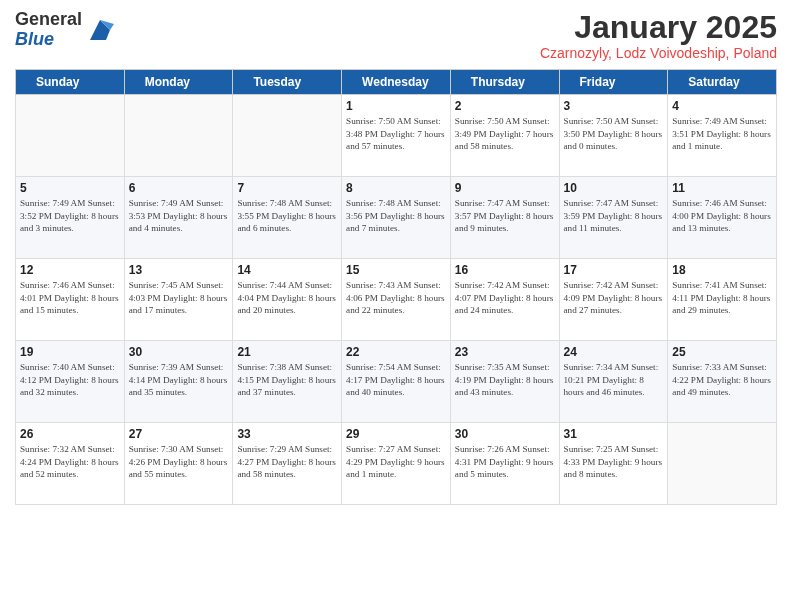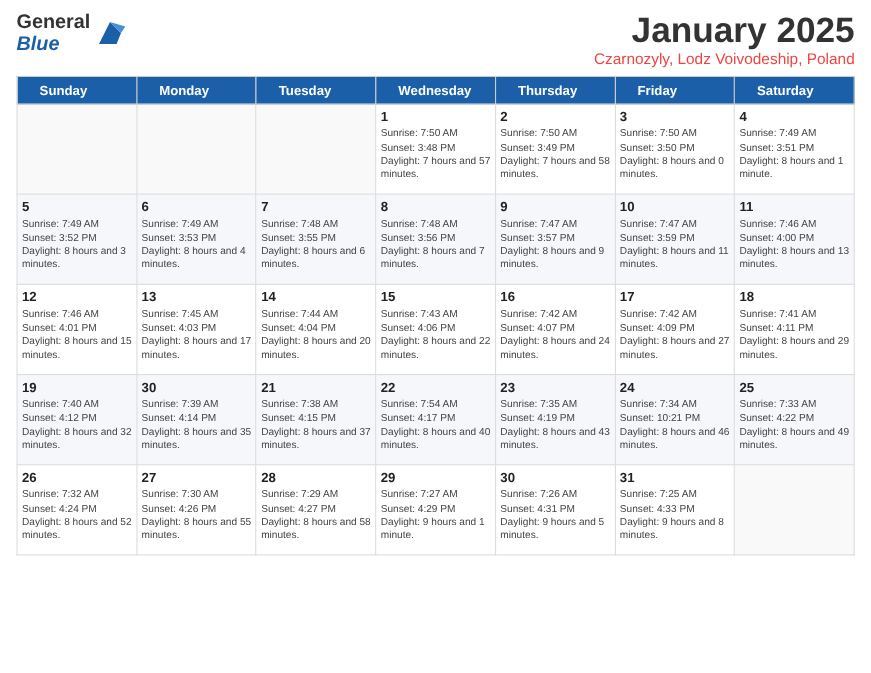--- a/index.html
+++ b/index.html
@@ -95,20 +95,21 @@
       font-size: 12px;
       font-weight: bold;
       color: #222;
       display: block;
       margin-bottom: 2px;
     }
     .cell-content {
       font-size: 9.2px;
       line-height: 1.35;
       color: #444;
+      font-family: Liberation Serif, serif;
     }
     .empty-cell {
       background: #f9f9f9 !important;
     }
   </style>
 </head>
 <body>
 
 <div class="page">
   <div class="header">
@@ -309,21 +310,21 @@
 Sunset: 4:24 PM
 Daylight: 8 hours and 52 minutes.</div>
           </td>
           <td>
             <span class="day-number">27</span>
             <div class="cell-content">Sunrise: 7:30 AM
 Sunset: 4:26 PM
 Daylight: 8 hours and 55 minutes.</div>
           </td>
           <td>
-            <span class="day-number">28</span>
+            <span class="day-number">33</span>
             <div class="cell-content">Sunrise: 7:29 AM
 Sunset: 4:27 PM
 Daylight: 8 hours and 58 minutes.</div>
           </td>
           <td>
             <span class="day-number">29</span>
             <div class="cell-content">Sunrise: 7:27 AM
 Sunset: 4:29 PM
 Daylight: 9 hours and 1 minute.</div>
           </td>

